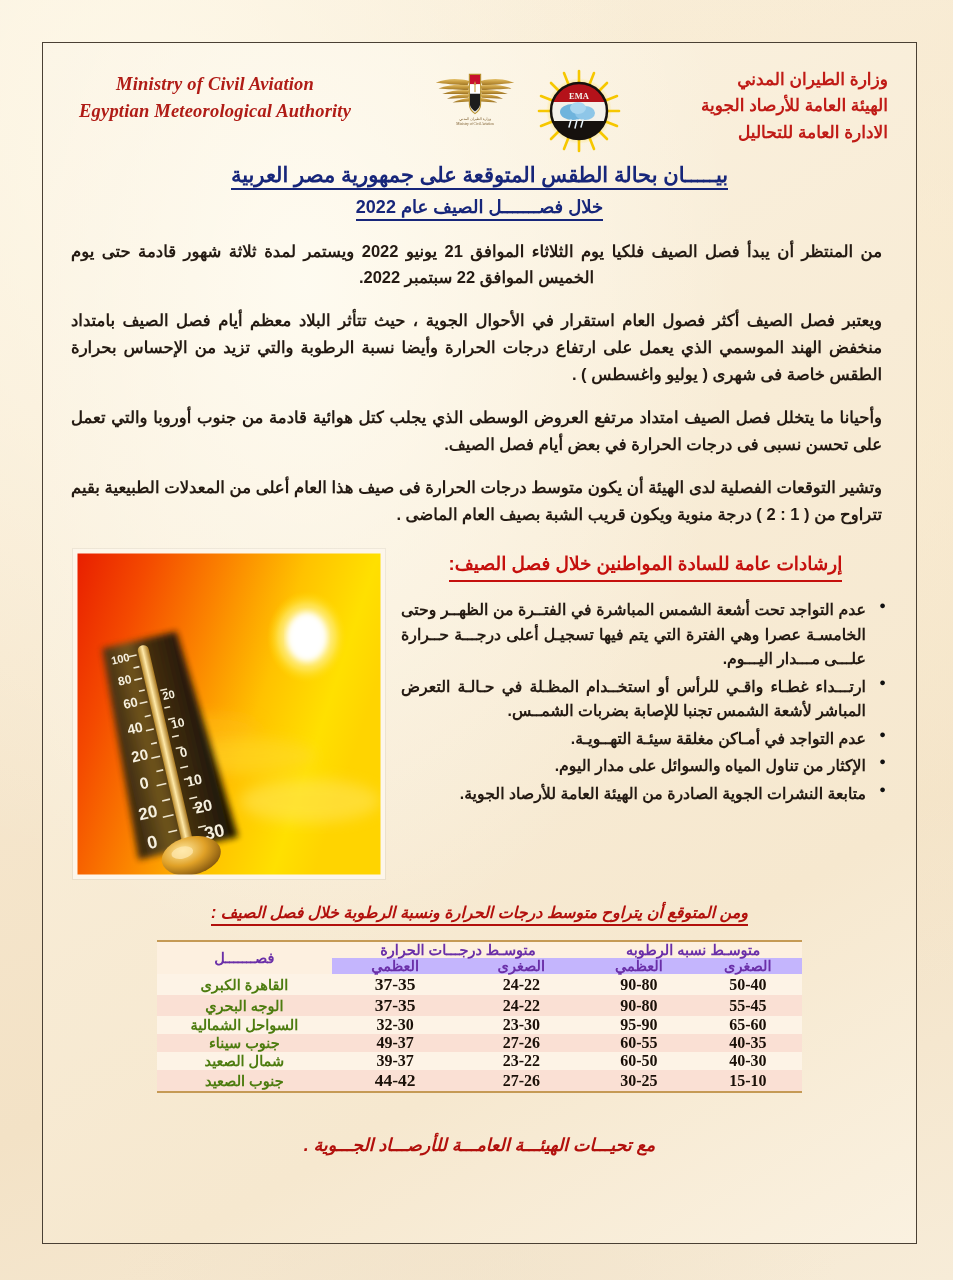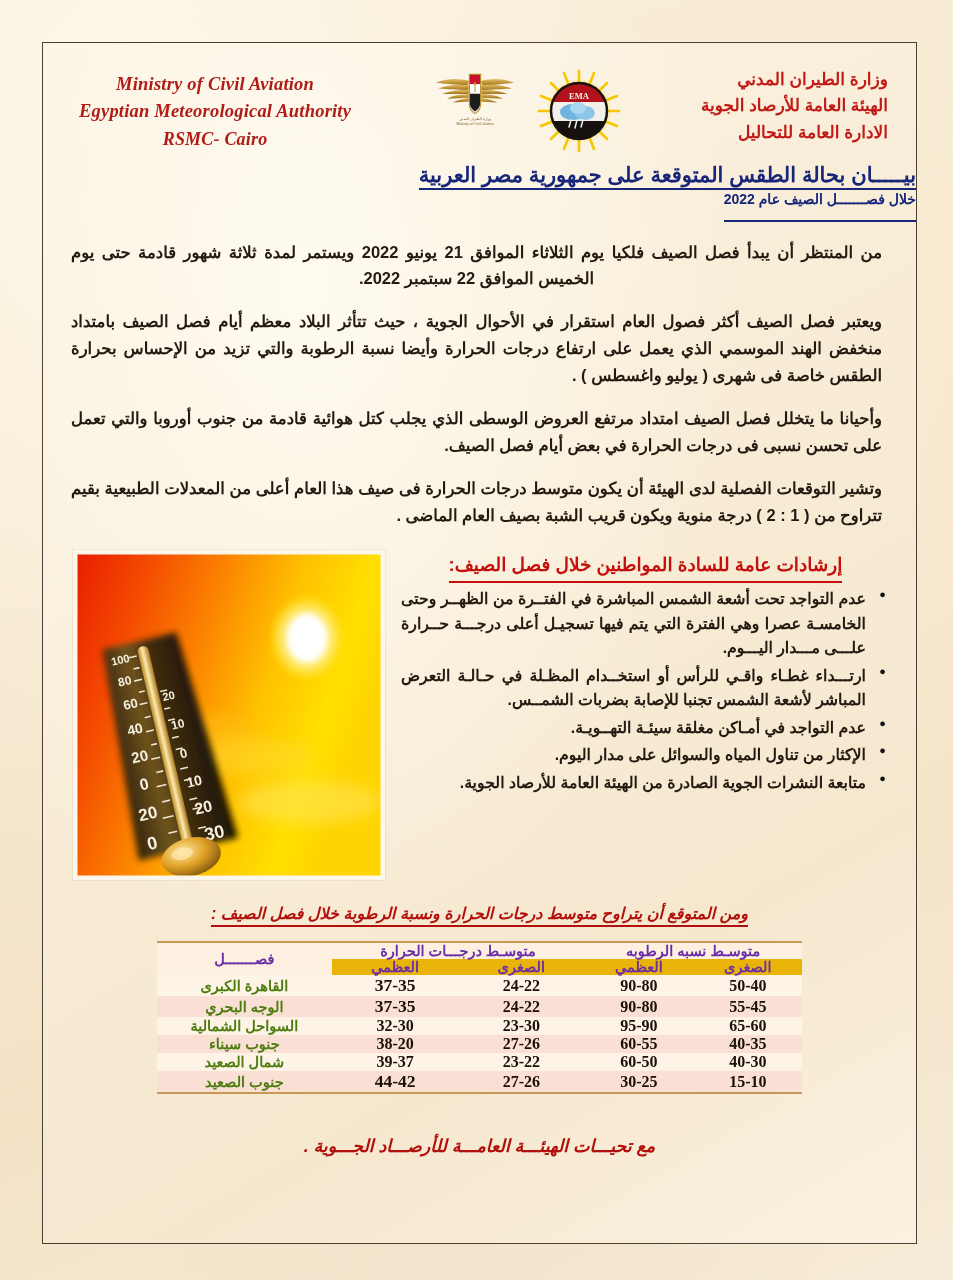--- a/index.html
+++ b/index.html
@@ -61,28 +61,28 @@
   .hdr-ar{
     color:#c01b16;
     direction:rtl;text-align:right;
     font-size:17px;font-weight:bold;line-height:1.55;
     font-family:"Liberation Sans", sans-serif;
     padding-top:6px;flex:0 0 auto;
   }
 
   
   .title{
-    direction:rtl;text-align:right;
+    direction:rtl;text-align:center;
     color:#17267a;font-weight:bold;
     margin-top:6px;
   }
   .title .l1{font-size:21px;letter-spacing:0px;display:inline-block;
     border-bottom:2.2px solid #17267a;padding-bottom:1px;}
-  .title .l2{font-size:14px;display:inline-block;
-    border-bottom:2.2px solid #17267a;padding-bottom:13px;}
+  .title .l2{font-size:18px;display:inline-block;margin-top:6px;
+    border-bottom:2.2px solid #17267a;padding-bottom:1px;}
 
   
   .body{direction:rtl;padding:0 34px 0 28px;margin-top:14px;}
   .para{
     color:#241a12;font-weight:bold;
     font-size:16.5px;line-height:1.62;
     text-align:justify;text-align-last:center;
     margin-bottom:12px;
   }
   .para.p1{text-align-last:center;}
@@ -94,21 +94,21 @@
   .photo{
     width:308px;height:326px;position:relative;overflow:hidden;
     border:2px solid #fdf6ea;
     box-shadow:0 0 0 1px rgba(0,0,0,.05);
   }
   .guide{flex:1;direction:rtl;padding-top:4px;}
   .guide-title{
     color:#c5100d;font-weight:bold;font-size:18.5px;
     text-align:center;
     border-bottom:2px solid #c5100d;
-    display:inline-block;margin:6px auto 0;
+    display:inline-block;margin:6px auto 12px;
     padding-bottom:5px;
   }
   .guide-title-row{text-align:center;}
   ul.tips{
     list-style:none;margin:4px 0 0;padding:0 4px 0 0;
     direction:rtl;
   }
   ul.tips li{
     position:relative;
     color:#241a12;font-weight:bold;
@@ -142,21 +142,21 @@
   }
   table.fc th,table.fc td{padding:0;}
   .grp{
     color:#6a2fa8;font-weight:bold;font-size:14.5px;
     text-align:center;padding:5px 0 2px;
     background:#fdf0e0;
   }
   .sub{
     color:#6a2fa8;font-weight:bold;font-size:14.5px;
     text-align:center;padding:1px 0 5px;
-    background:#eab308;
+    background:#c4b5fd;
   }
   .regionhead{
     color:#6a2fa8;font-weight:bold;font-size:14.5px;
     text-align:center;vertical-align:middle;
     background:#fdf0e0;
   }
   td.val{
     text-align:center;font-weight:bold;font-size:16px;
     color:#1a1008;padding:3px 0;
     font-family:"Liberation Serif", serif;
@@ -183,21 +183,20 @@
 <div class="parchment"></div>
 
 <div class="page">
  <div class="inner">
 
   <div class="header">
 
     <div class="hdr-en">
       <div>Ministry of Civil Aviation</div>
       <div>Egyptian Meteorological Authority</div>
-      <div>RSMC- Cairo</div>
     </div>
 
     <div class="logos">
 
       <div class="avi">
         <svg viewBox="0 0 96 62" width="96" height="58">
           <defs>
             <linearGradient id="gld" x1="0" y1="0" x2="0" y2="1">
               <stop offset="0%" stop-color="#e3c06a"></stop>
               <stop offset="45%" stop-color="#c79b3e"></stop>
@@ -478,21 +477,21 @@
           <td class="val">65-60</td>
           <td class="val">95-90</td>
           <td class="val">23-30</td>
           <td class="val">32-30</td>
           <td class="reg">السواحل الشمالية</td>
         </tr>
         <tr class="even">
           <td class="val">40-35</td>
           <td class="val">60-55</td>
           <td class="val">27-26</td>
-          <td class="val">38-20</td>
+          <td class="val">49-37</td>
           <td class="reg">جنوب سيناء</td>
         </tr>
         <tr class="odd">
           <td class="val">40-30</td>
           <td class="val">60-50</td>
           <td class="val">23-22</td>
           <td class="val">39-37</td>
           <td class="reg">شمال الصعيد</td>
         </tr>
         <tr class="even">

